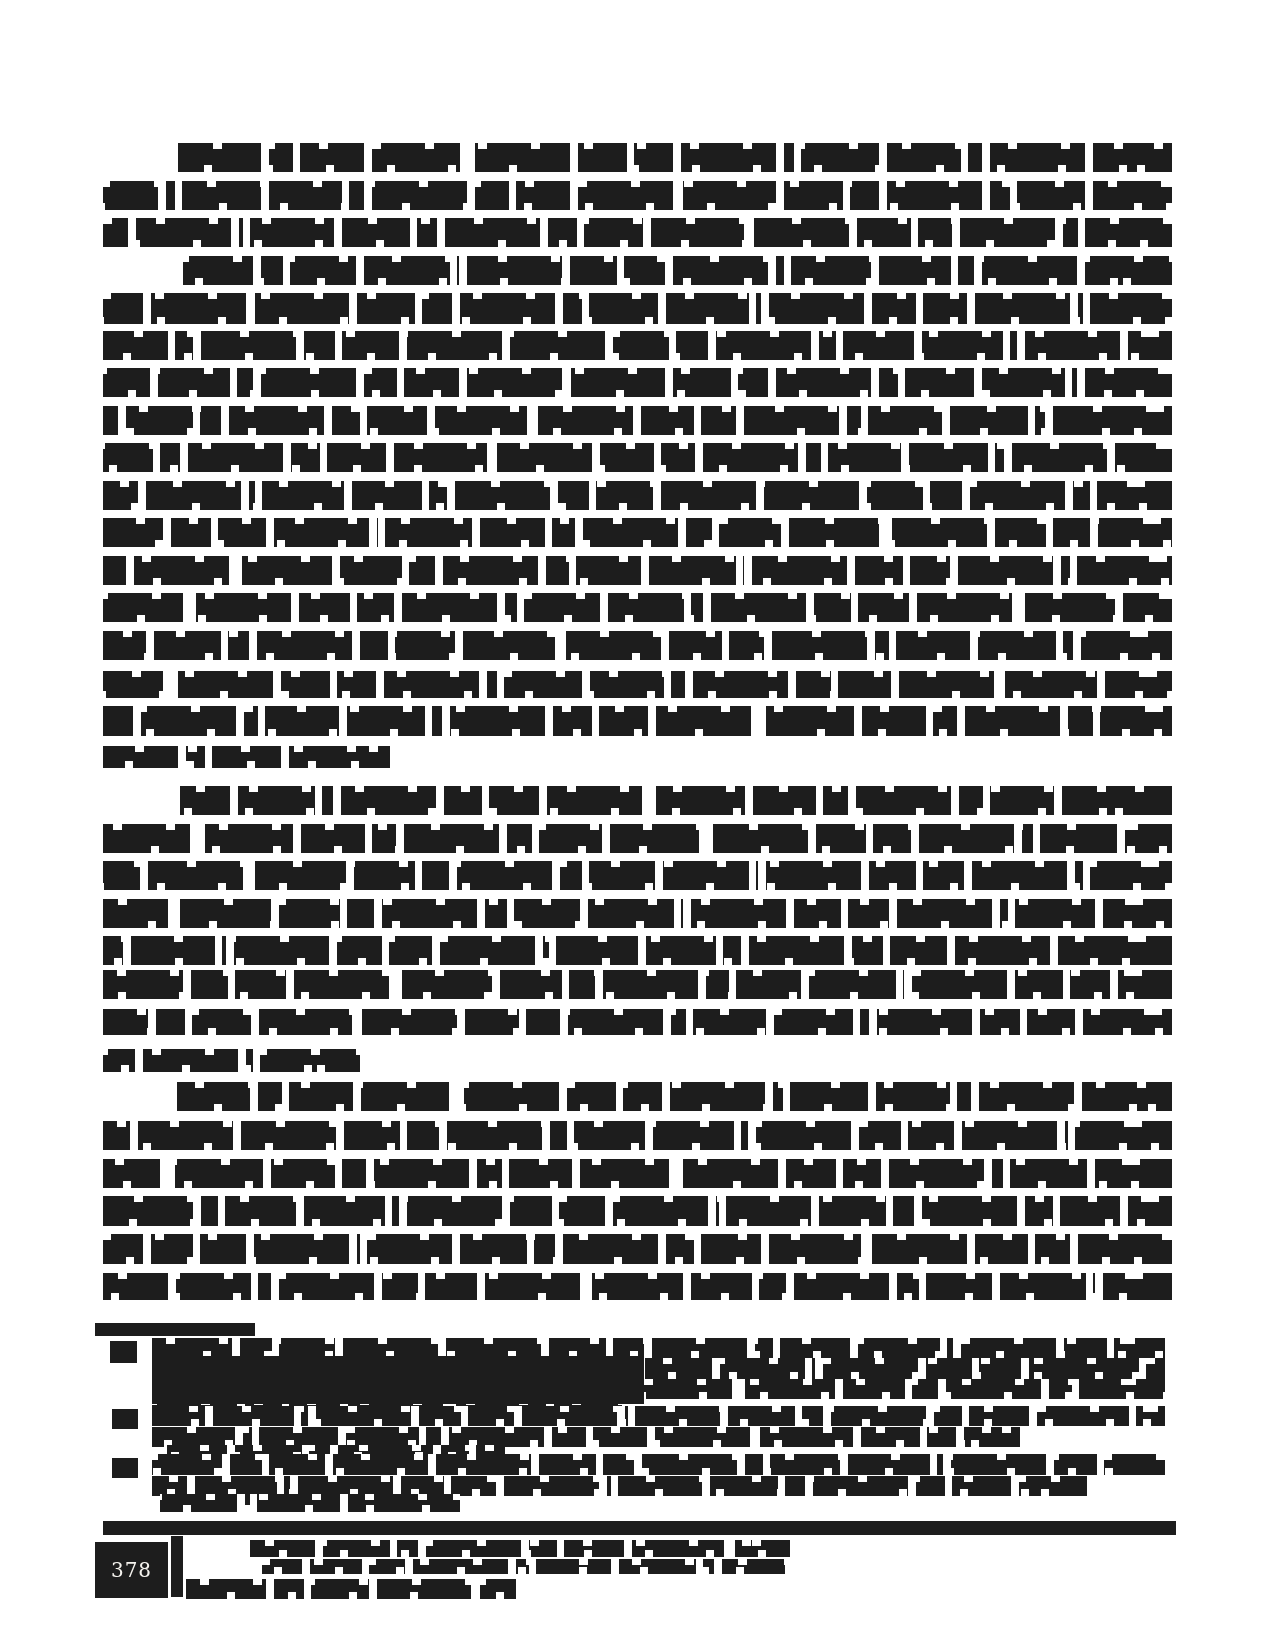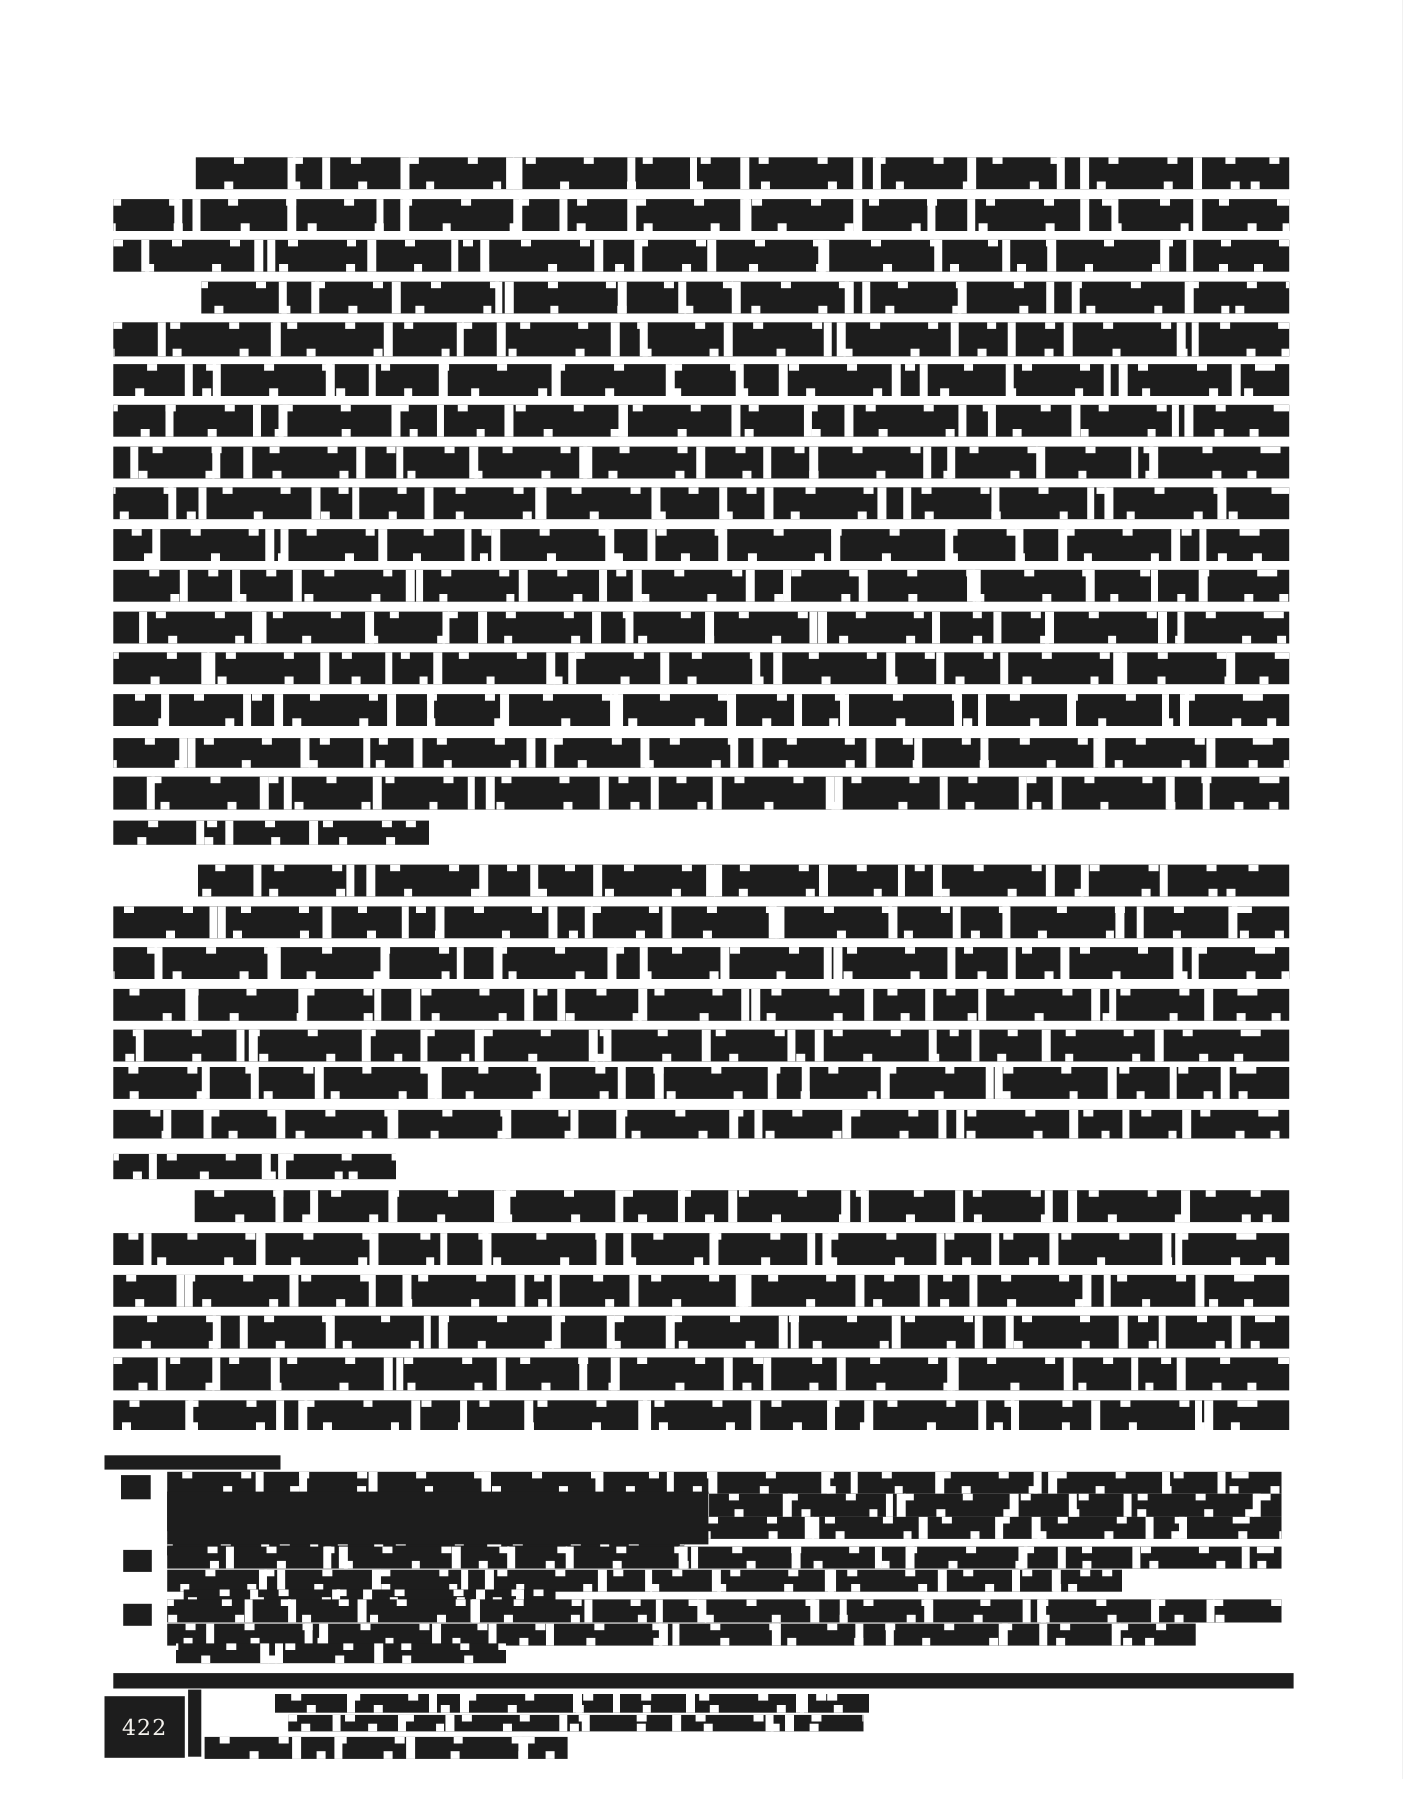--- a/index.html
+++ b/index.html
@@ -40,21 +40,21 @@
     font-family:"DejaVu Serif", serif;
     font-size:20px;
     letter-spacing:1px;
   }
 </style>
 </head>
 <body>
 
 <div class="page" style="width: 1275px; height: 1650px; background: rgb(255, 255, 255); --ink: #1d1d1d;">
   <div class="pagebox">
-    <span>422</span>
+    <span>378</span>
   </div>
 <div>
       <div class="rl" style="left: 178px; top: 143px; width: 994px; height: 29px; background-position: -12px 0px, -45px 0px, -18px 0px, -35px 100%;"></div>
       <div class="rl" style="left: 103px; top: 181px; width: 1069px; height: 29px; background-position: -40px 0px, -88px 0px, -2px 0px, -6px 100%;"></div>
       <div class="rl" style="left: 103px; top: 218px; width: 1069px; height: 29px; background-position: -70px 0px, -20px 0px, 0px 0px, -32px 100%;"></div>
     </div>
     <div>
       <div class="rl" style="left: 183px; top: 256px; width: 989px; height: 29px; background-position: -25px 0px, -60px 0px, -3px 0px, -49px 100%;"></div>
       <div class="rl" style="left: 103px; top: 293px; width: 1069px; height: 31px; background-position: -55px 0px, -15px 0px, -1px 0px, -7px 100%;"></div>
       <div class="rl" style="left: 103px; top: 331px; width: 1069px; height: 29px; background-position: -5px 0px, -95px 0px, -22px 0px, -41px 100%;"></div>

